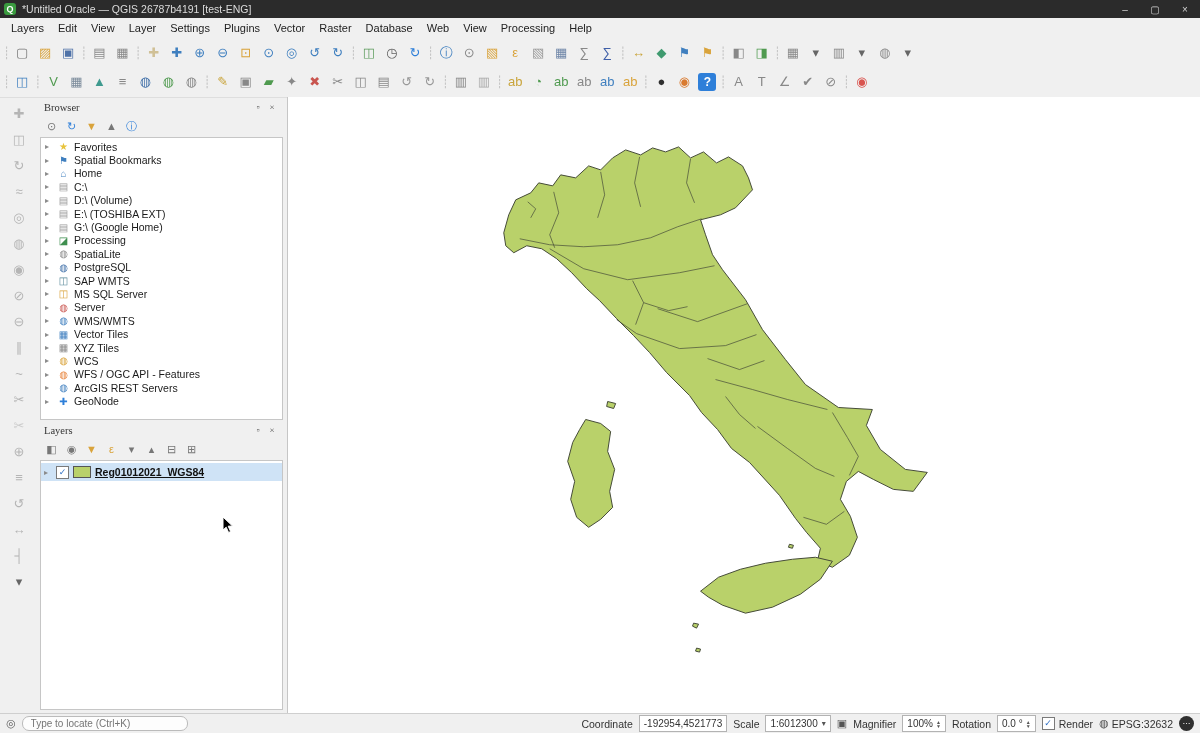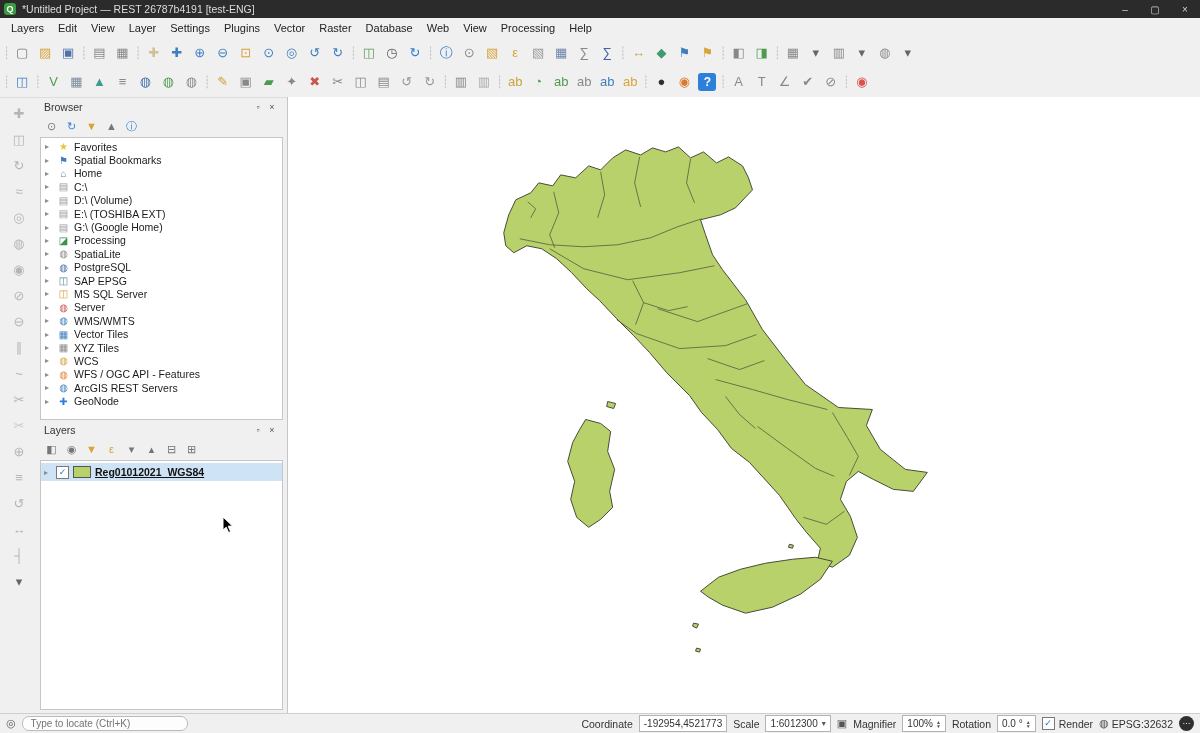--- a/index.html
+++ b/index.html
@@ -26,21 +26,21 @@
         font-weight:bold;font-size:12px;margin:0 2px;}
   
   .rail{position:absolute;left:0;top:97px;width:38px;bottom:19px;display:flex;flex-direction:column;
         align-items:center;padding-top:5px;gap:3px;}
   .rail .tbtn{min-width:24px;height:23px;font-size:13px;}
   
   .panels{position:absolute;left:38px;top:97px;width:249px;bottom:19px;}
   .panel{position:absolute;left:2px;right:4px;background:#f0f0f0;}
   .panel.browser{top:2px;height:321px;}
   .panel.layers{top:325px;bottom:4px;}
-  .panel-head{height:16px;display:flex;align-items:center;font-size:10.5px;padding:0 4px;color:#333;}
+  .panel-head{height:16px;display:flex;align-items:center;font-size:10.5px;padding:0 4px;color:#333;font-family:Liberation Serif, serif;}
   .panel-title{flex:1;}
   .panel-btn{width:14px;text-align:center;color:#555;font-size:9px;}
   .panel-toolbar{height:20px;display:flex;align-items:center;gap:3px;padding:1px 3px;}
   .panel-toolbar .tbtn{min-width:17px;height:17px;font-size:11px;}
   .panel-body{position:absolute;top:38px;left:0;right:0;bottom:0;background:#fff;
               border:1px solid #c6c6c6;overflow:hidden;padding-top:2px;font-size:10.5px;}
   .tree-item{display:flex;align-items:center;height:13.4px;padding-left:4px;gap:4px;white-space:nowrap;}
   .caret{color:#8a8a8a;font-size:8px;width:8px;flex:none;}
   .tree-icon{width:13px;font-size:10px;text-align:center;flex:none;}
   .tree-label{color:#1a1a1a;}
@@ -77,21 +77,21 @@
            display:flex;align-items:center;justify-content:center;}
   .cursor{position:absolute;left:222px;top:516px;pointer-events:none;}
 </style>
 </head>
 <body>
 
 <div class="app" data-name="qgis-window">
 
   <div class="titlebar" data-name="titlebar">
     <span class="app-logo" data-name="qgis-logo-icon">Q</span>
-    <span class="title" data-name="window-title">*Untitled Project — REST 26787b4191 [test-ENG]</span>
+    <span class="title" data-name="window-title">*Untitled Oracle — QGIS 26787b4191 [test-ENG]</span>
     <div class="win-controls" data-name="window-controls">
 
     <span class="win-btn" data-name="minimize-button">–</span>
         <span class="win-btn" data-name="maximize-button">▢</span>
         <span class="win-btn" data-name="close-button">×</span>
       </div>
   </div>
 
   <div class="menubar" data-name="menubar">
 
@@ -307,21 +307,21 @@
 
           <div class="tree-item" data-name="browser-item">
             <span class="caret" data-name="expand-caret-icon">▸</span>
             <span class="tree-icon" data-name="postgresql-icon" style="color: rgb(63, 111, 168);">◍</span>
             <span class="tree-label" data-name="browser-item-label">PostgreSQL</span>
           </div>
 
           <div class="tree-item" data-name="browser-item">
             <span class="caret" data-name="expand-caret-icon">▸</span>
             <span class="tree-icon" data-name="sap-hana-icon" style="color: rgb(90, 138, 154);">◫</span>
-            <span class="tree-label" data-name="browser-item-label">SAP EPSG</span>
+            <span class="tree-label" data-name="browser-item-label">SAP WMTS</span>
           </div>
 
           <div class="tree-item" data-name="browser-item">
             <span class="caret" data-name="expand-caret-icon">▸</span>
             <span class="tree-icon" data-name="mssql-icon" style="color: rgb(217, 163, 59);">◫</span>
             <span class="tree-label" data-name="browser-item-label">MS SQL Server</span>
           </div>
 
           <div class="tree-item" data-name="browser-item">
             <span class="caret" data-name="expand-caret-icon">▸</span>

